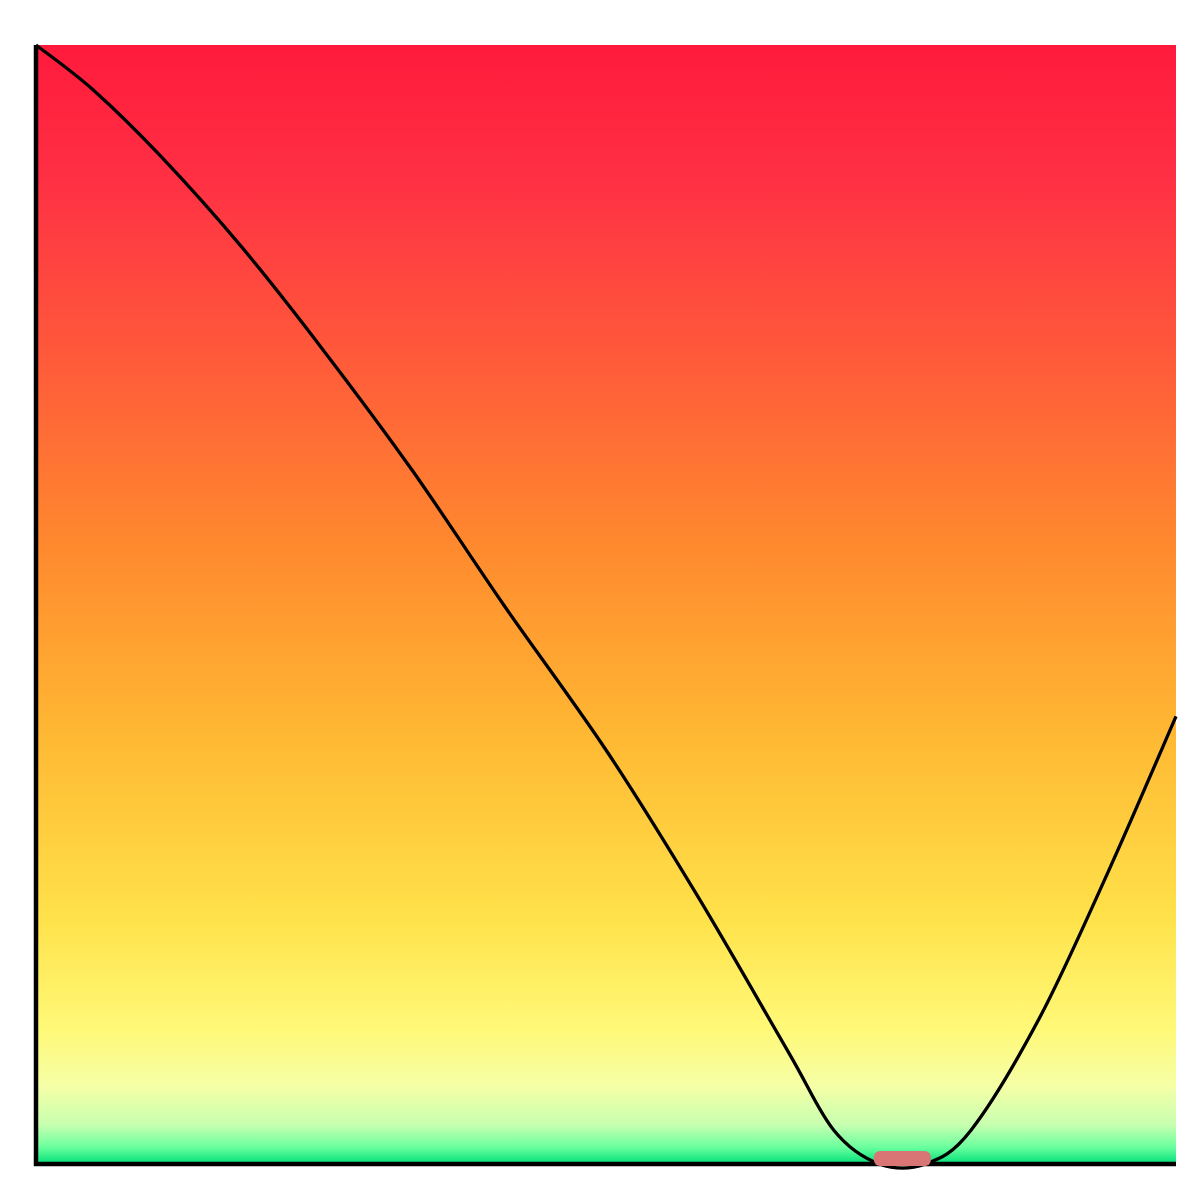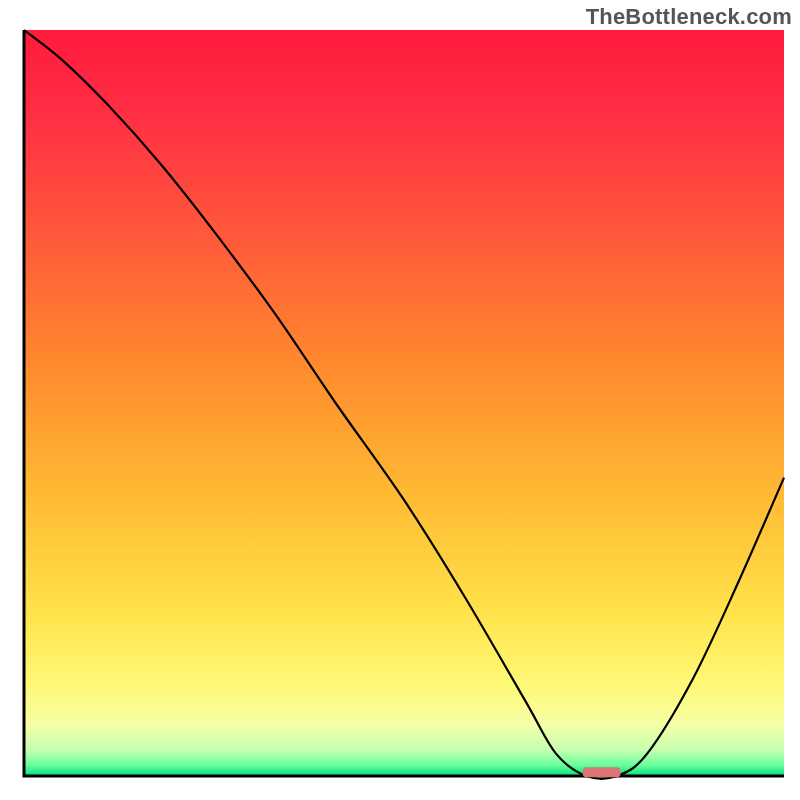--- a/index.html
+++ b/index.html
@@ -48,14 +48,13 @@
           <stop offset="100%" stop-color="#00e07a"></stop>
         </linearGradient>
     </defs>
     <rect id="plot-bg" x="24" y="30" width="760" height="746" fill="url(#bg-grad)"></rect>
     <g id="axes">
         <path d="M 24 30 L 24 776 L 784 776" stroke="#000000" stroke-width="3" fill="none"></path>
       </g>
     <path id="curve" fill="none" stroke-width="2.2" d="M 24 30 C 30.333333333333332 34.973333333333336, 48.06666666666667 47.406666666666695, 62 59.84000000000003 C 75.93333333333334 72.27333333333337, 91.13333333333333 87.19333333333334, 107.6 104.60000000000002 C 124.06666666666666 122.0066666666667, 143.06666666666666 143.14333333333343, 160.79999999999998 164.2800000000001 C 178.5333333333333 185.41666666666674, 195 206.5533333333333, 214 231.41999999999996 C 233 256.28666666666663, 254.53333333333336 284.8833333333333, 274.8 313.48 C 295.06666666666666 342.0766666666667, 314.0666666666666 371.9166666666667, 335.59999999999997 403 C 357.1333333333333 434.0833333333333, 382.4666666666667 467.65333333333336, 404 499.98 C 425.5333333333333 532.3066666666667, 444.5333333333333 563.3900000000001, 464.79999999999995 596.96 C 485.0666666666666 630.53, 510.40000000000003 675.29, 525.6 701.4 C 540.8000000000001 727.51, 545.8666666666667 741.1866666666667, 556 753.62 C 566.1333333333333 766.0533333333333, 576.2666666666667 772.27, 586.4 776 C 596.5333333333333 779.73, 606.6666666666667 779.73, 616.8000000000001 776 C 626.9333333333334 772.27, 634.5333333333333 769.7833333333333, 647.1999999999999 753.62 C 659.8666666666666 737.4566666666667, 677.5999999999999 707.6166666666667, 692.8 679.02 C 708 650.4233333333333, 723.1999999999999 615.61, 738.4 582.04 C 753.6 548.4699999999999, 776.4 495.00666666666666, 784 477.59999999999997" stroke="#000000"></path>
     <rect id="marker" rx="4" ry="4" x="582.6" y="767.27" width="38" height="10" fill="#d97575"></rect>
   </svg>
-  <div class="watermark">TheBottleneck.com</div>
 </div>
 
 </body></html>

